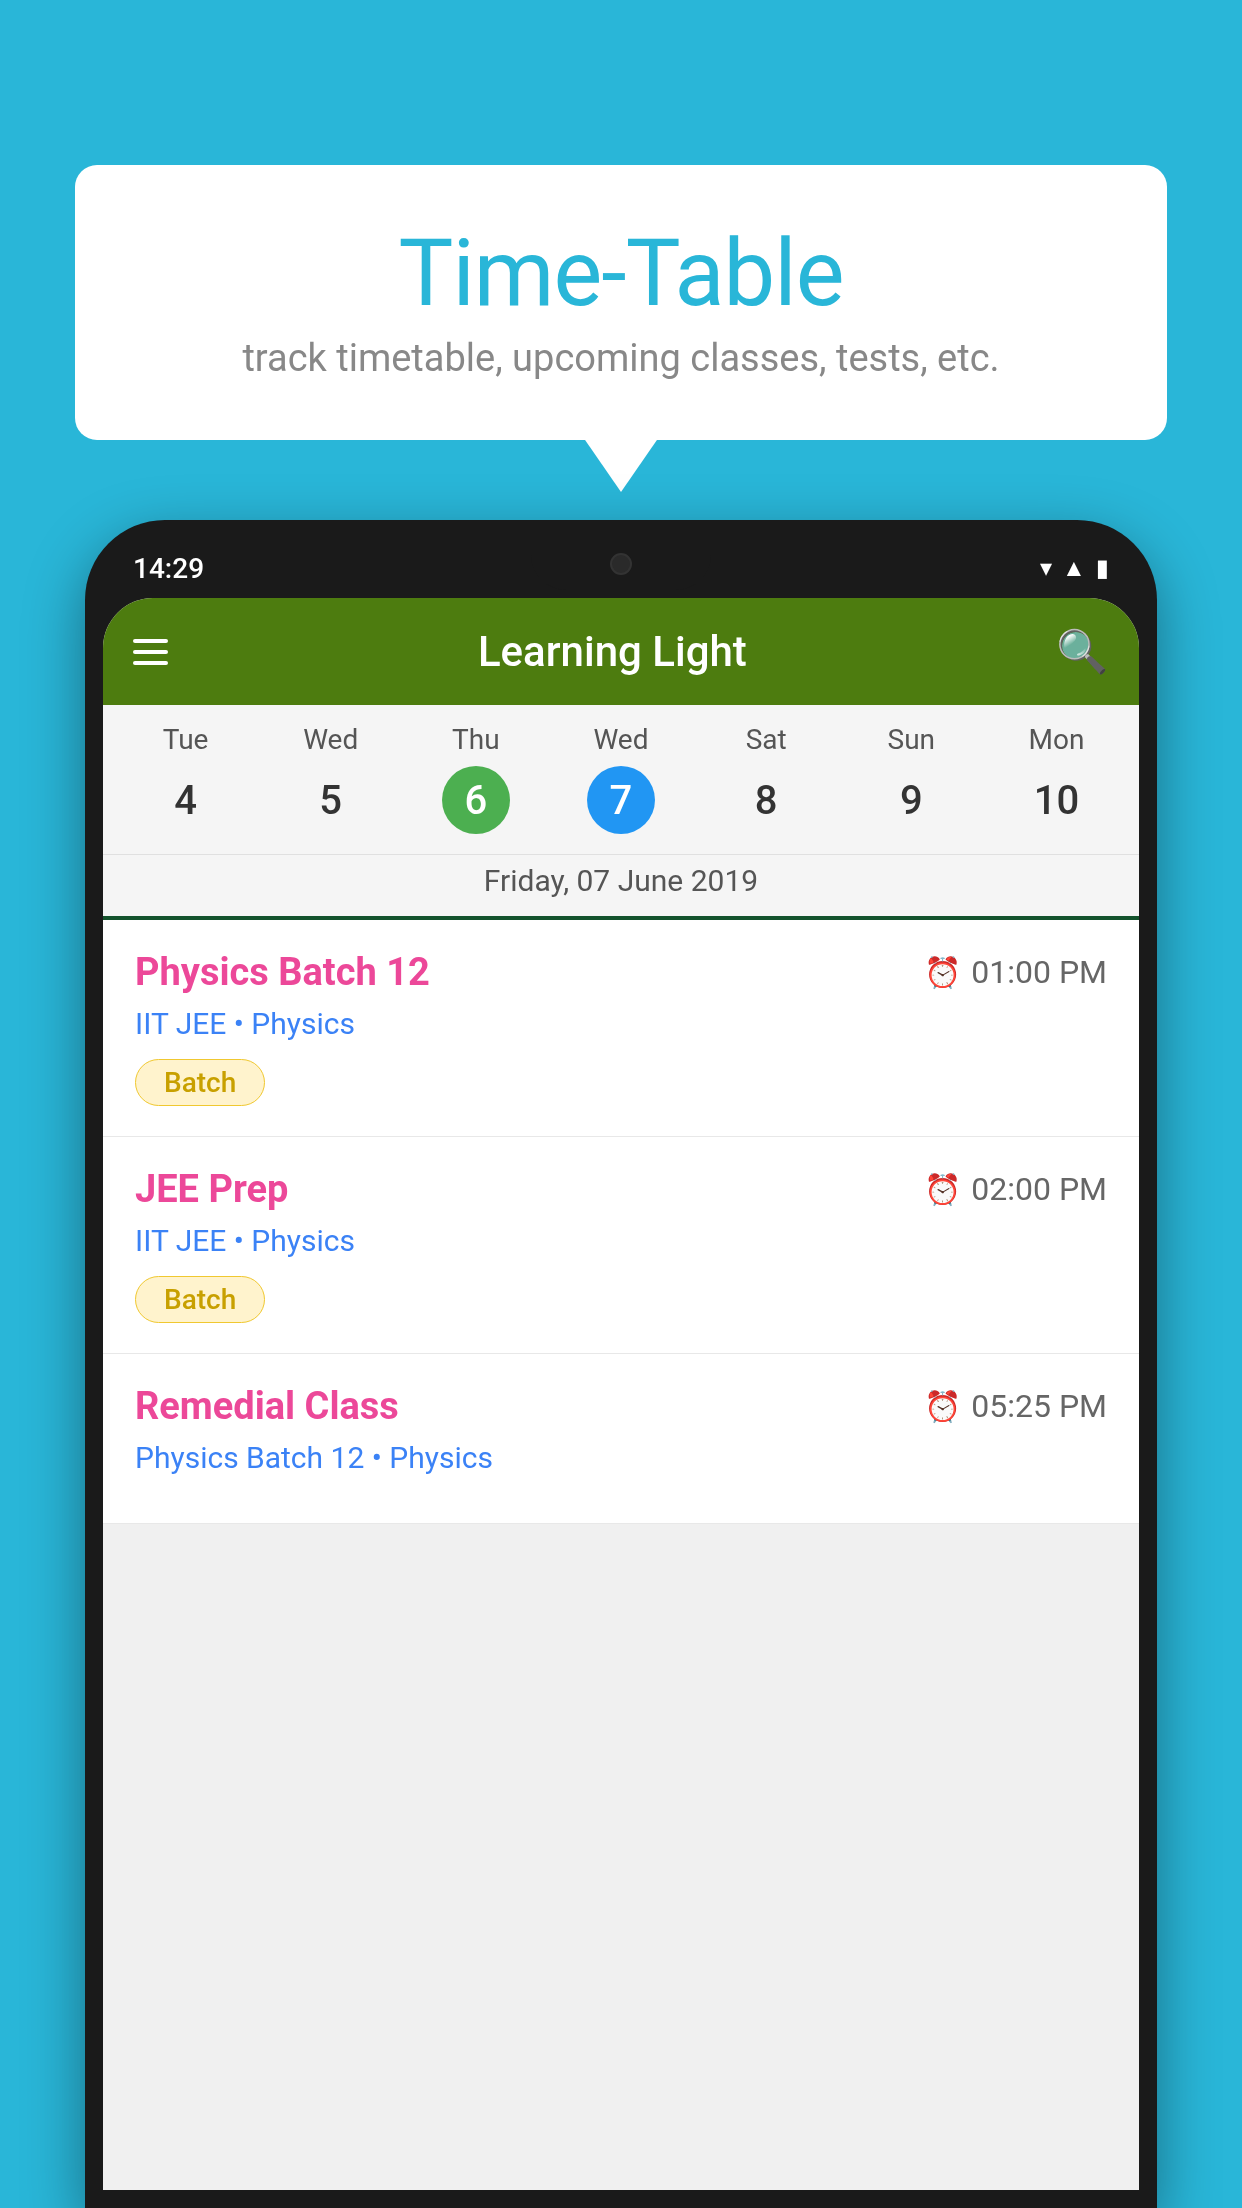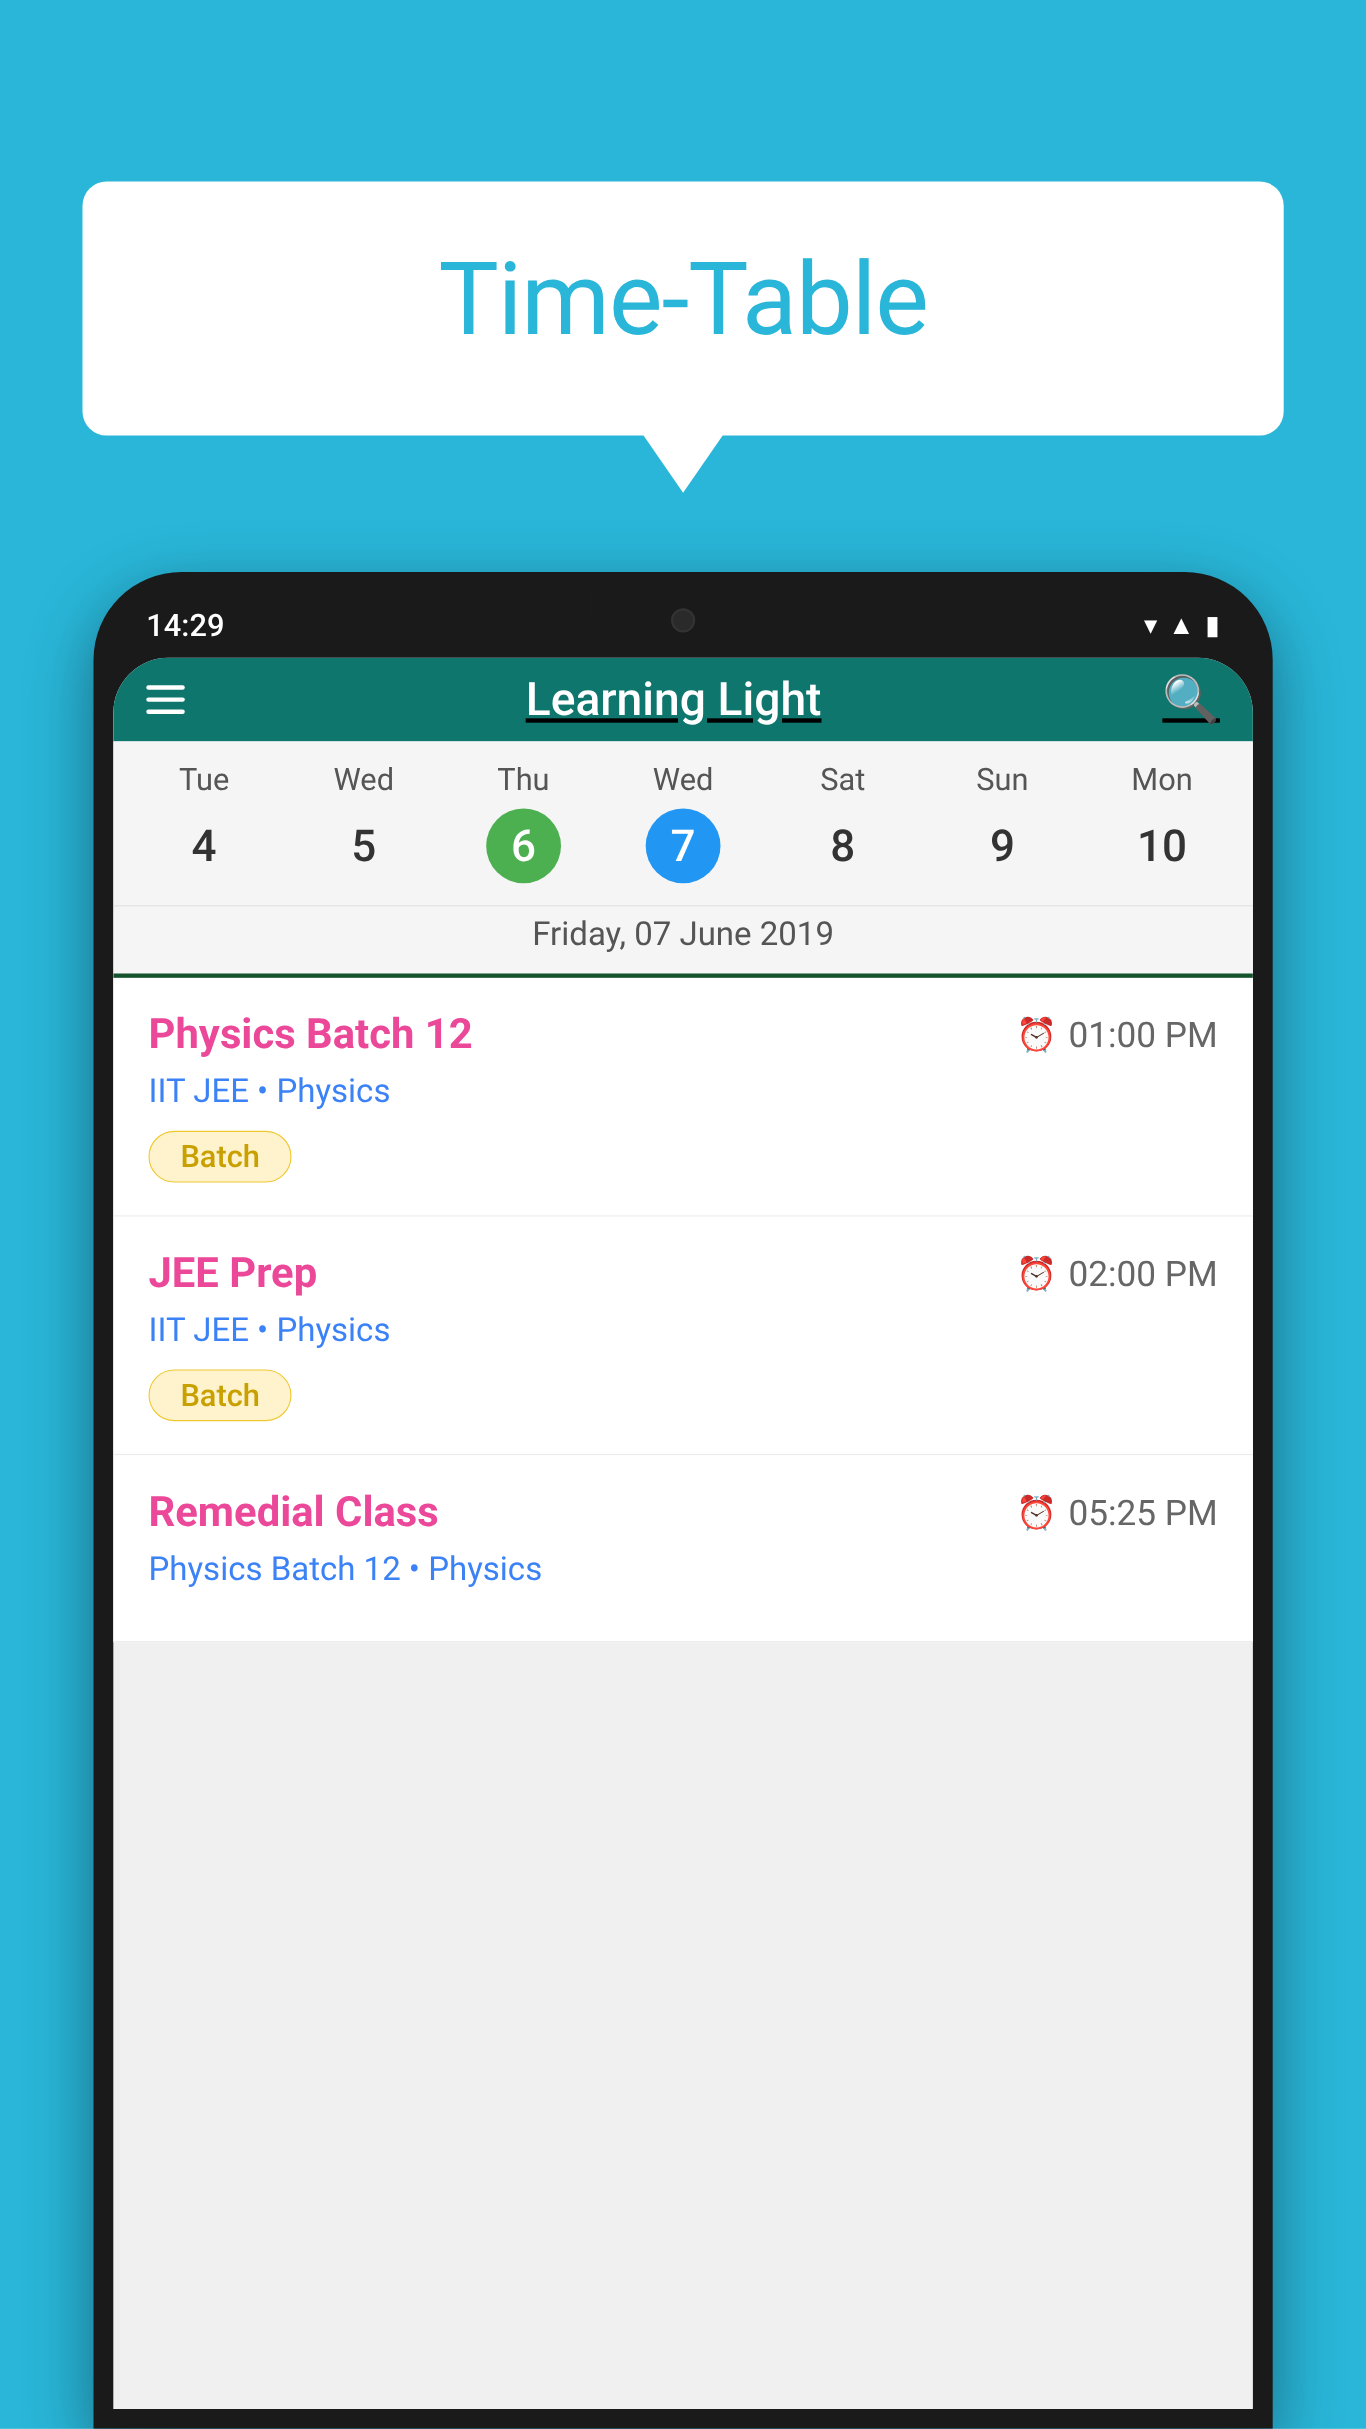--- a/index.html
+++ b/index.html
@@ -122,26 +122,25 @@
     
     .phone-screen {
       background: #f0f0f0;
       border-radius: 50px 50px 0 0;
       overflow: hidden;
       height: calc(100% - 60px);
     }
 
     
     .app-header {
-      background: #0f766e;
-      padding: 13px 30px;
+      background: #4d7c0f;
+      padding: 29px 30px;
       display: flex;
       align-items: center;
       justify-content: space-between;
-      text-decoration: underline;
     }
 
     .menu-icon {
       display: flex;
       flex-direction: column;
       gap: 7px;
       cursor: pointer;
     }
 
     .menu-line {
@@ -285,20 +284,21 @@
       font-size: 28px;
       font-weight: 500;
     }
   </style>
 </head>
 <body>
 
 <div class="speech-bubble-container">
   <div class="speech-bubble">
     <div class="bubble-title">Time-Table</div>
+    <div class="bubble-subtitle">track timetable, upcoming classes, tests, etc.</div>
   </div>
 </div>
 
 <div class="phone-frame">
 
   <div class="phone-top-bar">
     <span class="phone-time">14:29</span>
     <div class="phone-notch">
       <div class="camera-dot"></div>
     </div>

